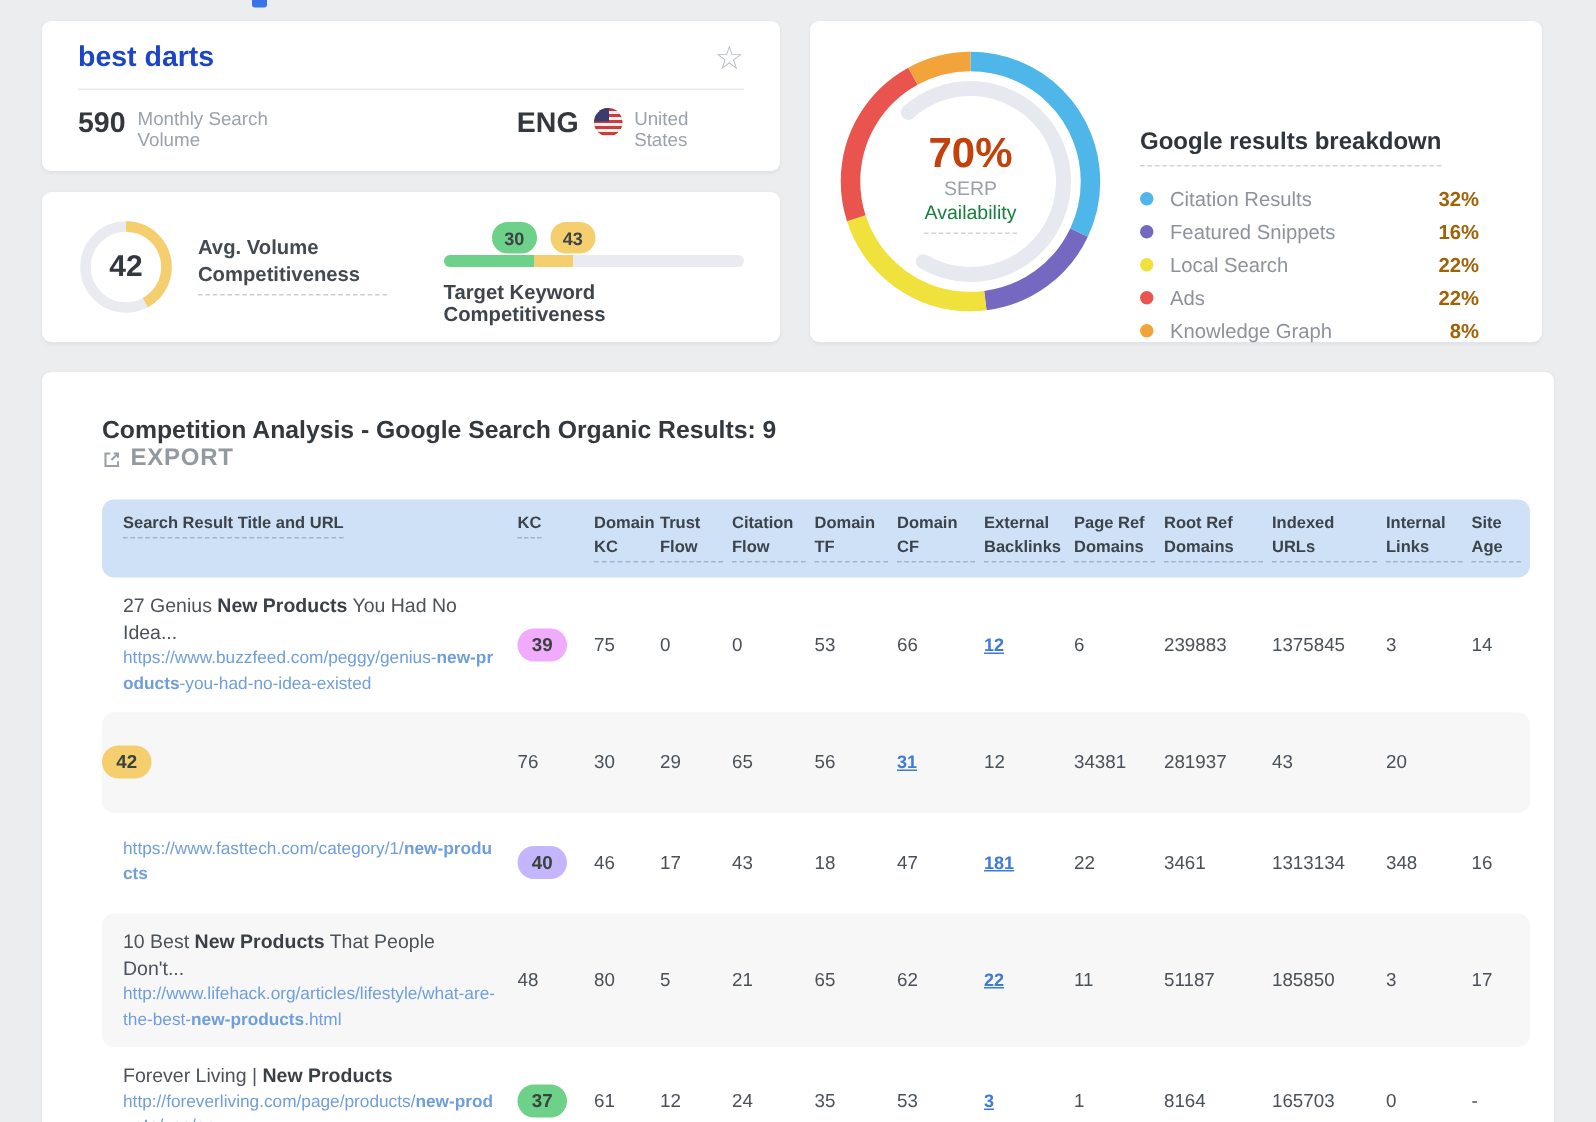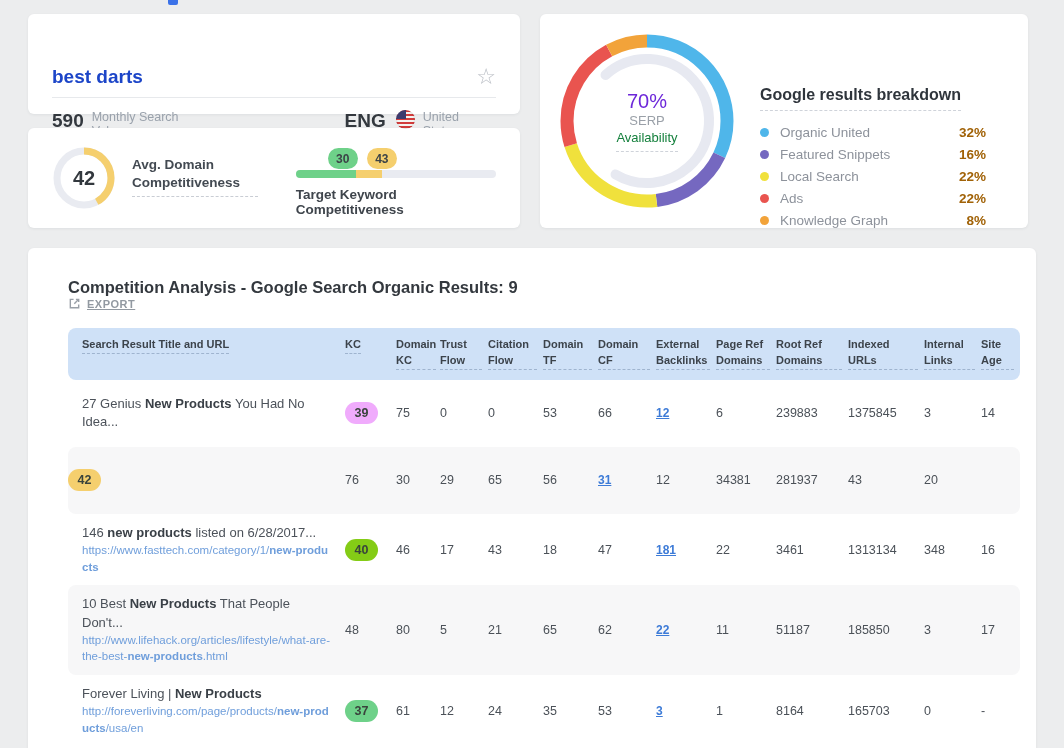--- a/index.html
+++ b/index.html
@@ -12,21 +12,21 @@
     position:relative;
   }
   .top-artifact { position:absolute; left:168px; top:0; width:10px; height:5px; background:#3b72e8; border-radius:0 0 2px 2px; }
   .page { padding:14px 28px 0 28px; }
   .card { background:#fff; border-radius:6px; box-shadow:0 1px 3px rgba(40,50,70,.07); }
   .top-row { display:flex; gap:20px; }
   .left-col { display:flex; flex-direction:column; gap:14px; width:492px; }
 
   
   .keyword-card { height:100px; padding:14px 24px 0 24px; }
-  .kc-head { display:flex; align-items:flex-end; justify-content:space-between;margin-top:38px; }
+  .kc-head { display:flex; align-items:flex-end; justify-content:space-between; }
   .kw { font-size:19px; font-weight:700; color:#1c45c8; }
   .star { font-size:22px; color:#b9bdc4; cursor:pointer; line-height:1; }
   .divider { height:1px; background:#e7e9ec; margin:9px 0 12px 0; }
   .kc-meta { display:flex; }
   .big { font-size:19px; font-weight:700; color:#33383e; }
   .muted { font-size:12.5px; color:#9aa2ac; margin-left:8px; }
   .lang { margin-left:124px; font-weight:600; }
   .flag { width:19px; height:19px; border-radius:50%; margin-left:10px; position:relative; overflow:hidden;
           background:repeating-linear-gradient(180deg,#d23b3b 0 2px,#f5f3f0 2px 4px); box-shadow:inset 0 0 0 1px rgba(0,0,0,.08); flex:0 0 auto; }
   .flag::after { content:""; position:absolute; left:0; top:0; width:55%; height:48%; background:#3c3b6e; }
@@ -42,37 +42,37 @@
   .mini-badge { position:absolute; top:0; width:30px; height:21px; border-radius:11px; font-size:12px; font-weight:600; color:#3c4347;
                 display:flex; align-items:center; justify-content:center; }
   .bar { position:absolute; left:0; right:0; bottom:0; height:8px; border-radius:4px; background:#e9ebf1; overflow:hidden; display:flex; }
   .bar .seg { height:100%; }
   .target-label { margin-top:9px; font-size:13.5px; font-weight:600; color:#3f454c; }
 
   
   .serp-card { width:488px; height:214px; padding:20px; display:flex; }
   .donut-wrap { position:relative; width:174px; height:174px; flex:0 0 auto; }
   .donut-center { position:absolute; inset:0; display:flex; flex-direction:column; align-items:center; justify-content:center; }
-  .donut-center .pct { font-size:20px; font-weight:400; color:#6d28d9; }
+  .donut-center .pct { font-size:28px; font-weight:700; color:#c2410c; }
   .donut-center .sub { font-size:13px; color:#9aa0a8; line-height:1.3; }
   .donut-center .sub2 { font-size:13px; color:#15803d; border-bottom:1px dashed #cfd3da; padding-bottom:6px; cursor:help; }
   .breakdown { margin-left:26px; padding-top:8px; width:226px;margin-top:44px; }
   .breakdown-title { font-size:16px; font-weight:700; color:#2f353c; border-bottom:1px dashed #cfd3da; padding-bottom:6px; display:inline-block; }
   .legend { margin-top:14px; display:flex; flex-direction:column; gap:7px; }
   .legend-item { display:flex; align-items:center; font-size:13.5px; }
   .legend-dot { width:9px; height:9px; border-radius:50%; flex:0 0 auto; margin-right:11px; }
   .legend-label { color:#8d929b; flex:1; }
   .legend-val { font-weight:700; color:#a16207; }
 
   
   .table-card { margin-top:20px; padding:30px 16px 18px 40px; }
   .table-head { display:flex; align-items:flex-start; justify-content:space-between; margin-bottom:18px; padding-right:2px;flex-direction:column; }
   .table-title { font-size:16.5px; font-weight:700; color:#33383e; }
-  .export-btn { display:flex; align-items:center; gap:6px; font-size:11px; font-weight:700; letter-spacing:.5px; color:#9299a1;
-                background:none; border:none; cursor:pointer; font-family:inherit;text-decoration:underline; }
+  .export-btn { display:flex; align-items:center; gap:6px; font-size:16px; font-weight:700; letter-spacing:.5px; color:#9299a1;
+                background:none; border:none; cursor:pointer; font-family:inherit; }
   .grid { display:grid; grid-template-columns:277px 51px 44px 48px 55px 55px 58px 60px 60px 72px 76px 57px 39px; width:952px; }
   .thead { background:#cfe1f7; border-radius:8px; padding:9px 0 10px 0; align-items:start; }
   .th { font-size:11px; font-weight:700; color:#3c434b; line-height:1.45; padding-right:6px; }
   .th:first-child { padding-left:14px; }
   .th .hdr { border-bottom:1px dashed #9fb4cf; display:inline-block; cursor:pointer; }
   .trow { align-items:center; min-height:67px; padding:10px 0; }
   .trow.alt { background:#f7f7f8; border-radius:8px; }
   .cell { font-size:12.5px; color:#4b5158; }
   .title-cell { padding-left:14px; padding-right:14px; }
   .r-title { font-size:13px; color:#4c525a; line-height:1.4; }
@@ -111,21 +111,21 @@
       <div class="card gauge-card">
         <div class="gauge-wrap">
           <svg width="64" height="64" viewBox="0 0 64 64">
             <g transform="rotate(-90 32 32)">
               <circle cx="32" cy="32" r="27" fill="none" stroke="#e9ebf1" stroke-width="7"></circle>
               <circle id="gauge-arc" cx="32" cy="32" r="27" fill="none" stroke-width="7" stroke-linecap="butt" stroke="#f5cf6e" stroke-dasharray="71.2513213834165 169.64600329384882"></circle>
             </g>
           </svg>
           <div class="val">42</div>
         </div>
-        <div class="gauge-label">Avg. Domain Competitiveness</div>
+        <div class="gauge-label">Avg. Volume Competitiveness</div>
         <div class="target-wrap">
           <div class="bar-zone">
             <span class="mini-badge" id="badge-low" style="background: rgb(110, 209, 137); left: calc(30% - 28px);">30</span>
             <span class="mini-badge" id="badge-high" style="background: rgb(245, 207, 110); left: calc(43% - 15px);">43</span>
             <div class="bar">
               <div class="seg" id="bar-green" style="width: 30%; background: rgb(110, 209, 137);"></div>
               <div class="seg" id="bar-yellow" style="width: 13%; background: rgb(245, 207, 110);"></div>
             </div>
           </div>
           <div class="target-label">Target Keyword Competitiveness</div>
@@ -152,21 +152,21 @@
           <div class="pct">70%</div>
           <div class="sub">SERP</div>
           <div class="sub2">Availability</div>
         </div>
       </div>
       <div class="breakdown">
         <span class="breakdown-title">Google results breakdown</span>
         <div class="legend" id="legend">
   <div class="legend-item">
     <span class="legend-dot" style="background: rgb(79, 182, 234);"></span>
-    <span class="legend-label">Organic United</span>
+    <span class="legend-label">Citation Results</span>
     <span class="legend-val">32%</span>
   </div>
 
   <div class="legend-item">
     <span class="legend-dot" style="background: rgb(117, 104, 192);"></span>
     <span class="legend-label">Featured Snippets</span>
     <span class="legend-val">16%</span>
   </div>
 
   <div class="legend-item">
@@ -215,20 +215,21 @@
         <div class="th"><span class="hdr">Page Ref Domains</span></div>
         <div class="th"><span class="hdr">Root Ref Domains</span></div>
         <div class="th"><span class="hdr">Indexed URLs</span></div>
         <div class="th"><span class="hdr">Internal Links</span></div>
         <div class="th"><span class="hdr">Site Age</span></div>
       </div>
     <div id="table-body">
   <div class="grid trow">
     <div class="cell title-cell">
       <div class="r-title"><span>27 Genius </span><span class="b">New Products</span><span> You Had No Idea...</span></div>
+      <div class="r-url"><span>https://www.buzzfeed.com/peggy/genius-</span><span class="b">new-products</span><span>-you-had-no-idea-existed</span></div>
     </div>
     <div class="cell"><span class="kc-badge" style="background: #f0abfc;">39</span></div>
     <div class="cell">75</div>
     <div class="cell">0</div>
     <div class="cell">0</div>
     <div class="cell">53</div>
     <div class="cell">66</div>
     <div class="cell"><a class="bl-link">12</a></div>
     <div class="cell">6</div>
     <div class="cell">239883</div>
@@ -247,24 +248,23 @@
     <div class="cell"><a class="bl-link">31</a></div>
     <div class="cell">12</div>
     <div class="cell">34381</div>
     <div class="cell">281937</div>
     <div class="cell">43</div>
     <div class="cell">20</div>
   </div>
 
   <div class="grid trow">
     <div class="cell title-cell">
-      <div class="r-title"><span>146 </span><span class="b">new products</span><span> listed on 6/28/2017...</span></div>
       <div class="r-url"><span>https://www.fasttech.com/category/1/</span><span class="b">new-products</span></div>
     </div>
-    <div class="cell"><span class="kc-badge" style="background: #84cc16;">40</span></div>
+    <div class="cell"><span class="kc-badge" style="background: #c4b5fd;">40</span></div>
     <div class="cell">46</div>
     <div class="cell">17</div>
     <div class="cell">43</div>
     <div class="cell">18</div>
     <div class="cell">47</div>
     <div class="cell"><a class="bl-link">181</a></div>
     <div class="cell">22</div>
     <div class="cell">3461</div>
     <div class="cell">1313134</div>
     <div class="cell">348</div>

